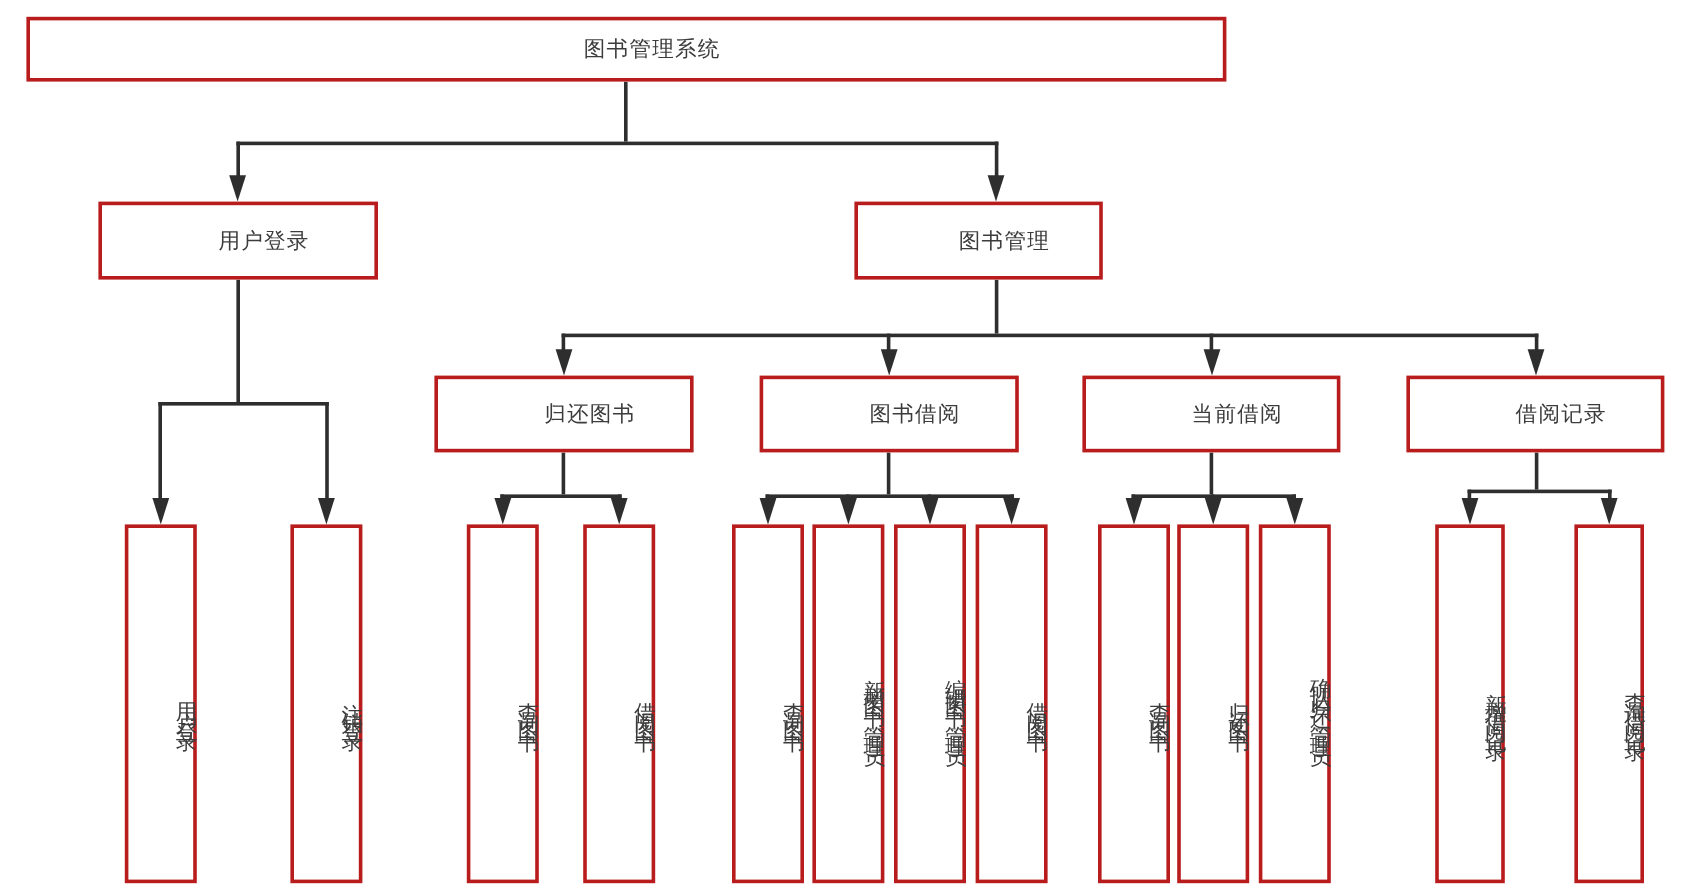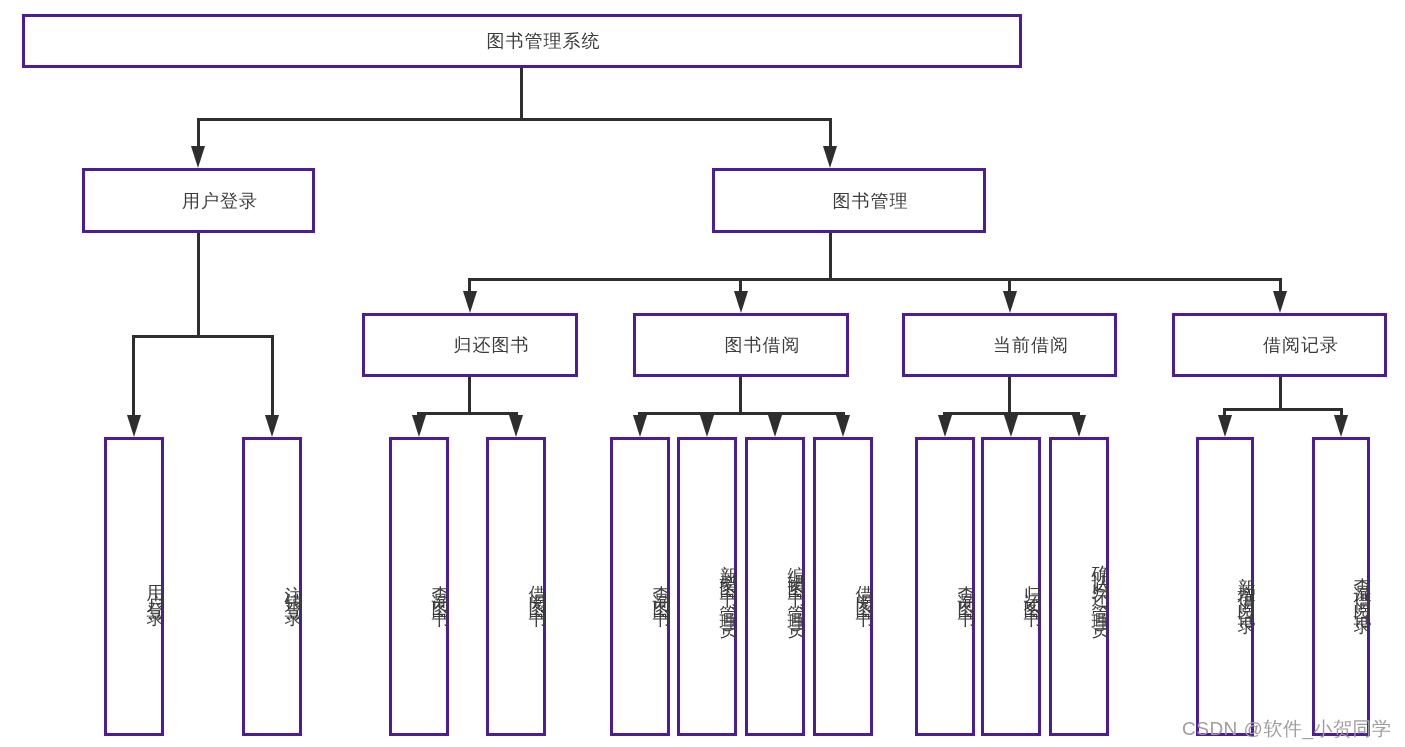--- a/index.html
+++ b/index.html
@@ -8,21 +8,21 @@
     background: #ffffff;
     font-family: "Liberation Sans", sans-serif;
     position: relative;
     overflow: hidden;
   }
   #diagram { position: absolute; left: 0; top: 0; width: 1405px; height: 747px; }
 
   .box {
     position: absolute;
     background: #ffffff;
-    border: 3px solid #4c1d95;
+    border: 3px solid #b91c1c;
     box-sizing: border-box;
     display: flex;
     align-items: center;
     justify-content: center;
     color: #3c3c3c;
     font-size: 18px;
     letter-spacing: 1px;
     z-index: 2;
     padding-left: 43px;
   }
@@ -65,21 +65,21 @@
   <div class="vline" style="left:520px; top:68px; height:50px;"></div>
   <div class="hline" style="left:197px; top:118px; width:635px;"></div>
   <div class="vline" style="left:197px; top:118px; height:30px;"></div>
   <div class="arrowhead" style="left:191px; top:146px;"></div>
   <div class="vline" style="left:829px; top:118px; height:30px;"></div>
   <div class="arrowhead" style="left:823px; top:146px;"></div>
 
   <div class="box" style="left:82px; top:168px; width:233px; height:65px;">
     <span class="label">用户登录</span>
   </div>
-  <div class="box" style="left:712px; top:168px; width:274px; height:65px;">
+  <div class="box" style="left:712px; top:168px; width:207px; height:65px;">
     <span class="label">图书管理</span>
   </div>
 
   <div class="vline" style="left:197px; top:233px; height:102px;"></div>
   <div class="hline" style="left:132px; top:335px; width:142px;"></div>
   <div class="vline" style="left:132px; top:335px; height:82px;"></div>
   <div class="arrowhead" style="left:127px; top:415px;"></div>
   <div class="vline" style="left:271px; top:335px; height:82px;"></div>
   <div class="arrowhead" style="left:265px; top:415px;"></div>
 
@@ -178,15 +178,14 @@
     <span class="label">确认归还（管理员）</span>
   </div>
 
   <div class="box vbox" style="left:1196px; top:437px; width:58px; height:299px;">
     <span class="label">新增借阅记录</span>
   </div>
   <div class="box vbox" style="left:1312px; top:437px; width:58px; height:299px;">
     <span class="label">查询借阅记录</span>
   </div>
 
-  <div class="watermark">CSDN @软件_小贺同学</div>
 
 </div>
 
 </body></html>

